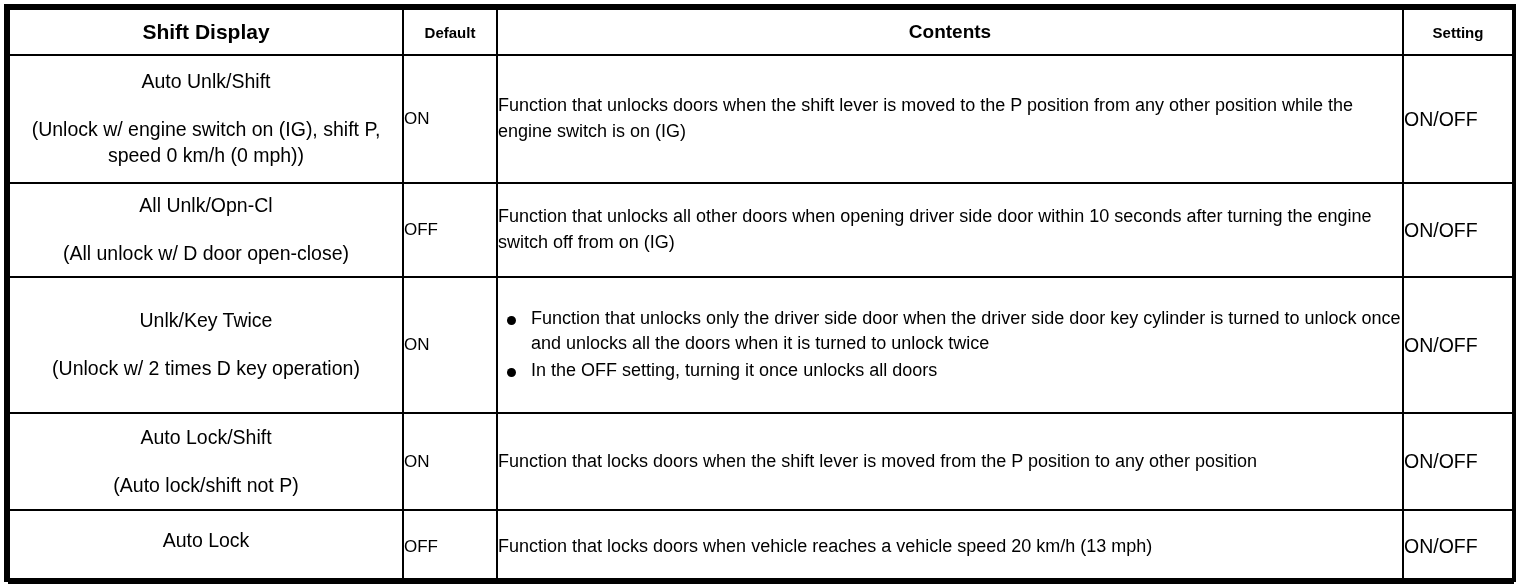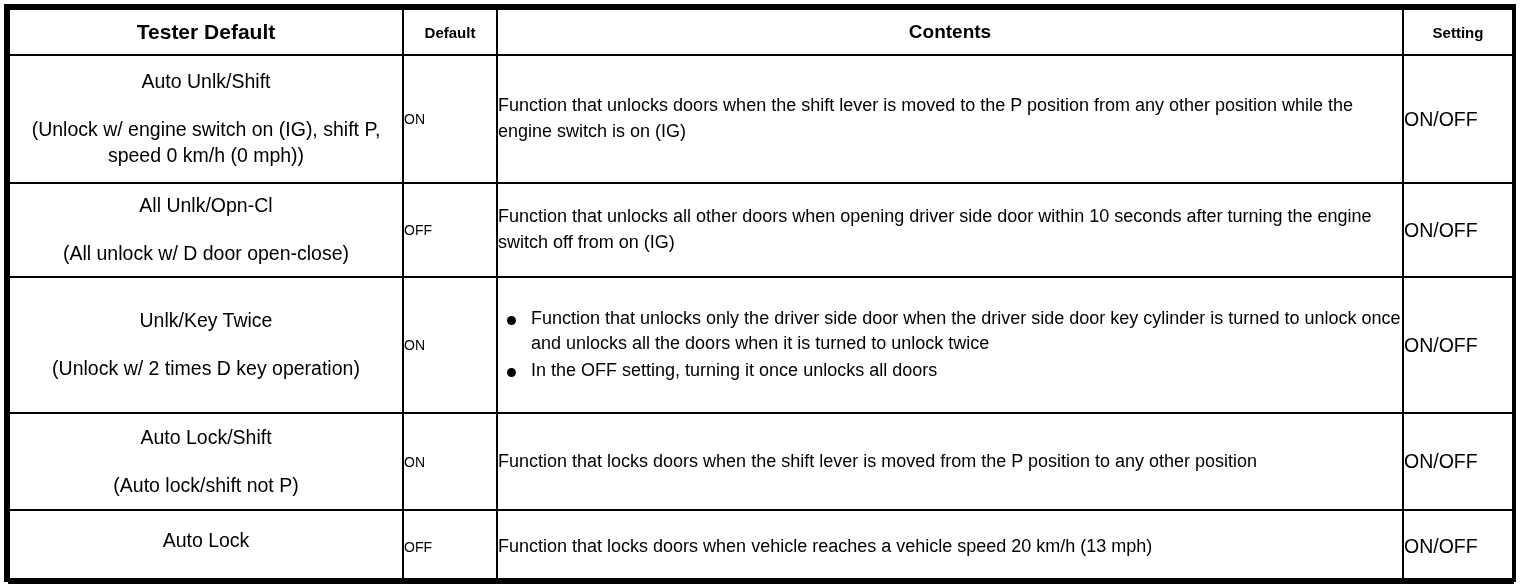--- a/index.html
+++ b/index.html
@@ -75,21 +75,21 @@
   }
   td.cell-tester.single-line {
     vertical-align: middle;
     padding-top: 0;
     padding-bottom: 12px;
   }
 
   td.cell-default {
     text-align: left;
     padding-left: 9px;
-    font-size: 14px;
+    font-size: 17px;
     vertical-align: middle;
   }
 
   td.cell-contents {
     text-align: left;
     vertical-align: middle;
     padding: 6px 10px 6px 11px;
     font-size: 18px;
     line-height: 1.42;
   }
@@ -137,21 +137,21 @@
 <div class="table-wrap">
   <table class="spec-table">
     <colgroup>
       <col class="col-tester">
       <col class="col-default">
       <col class="col-contents">
       <col class="col-setting">
     </colgroup>
     <thead>
       <tr>
-        <th class="th-tester">Tester Default</th>
+        <th class="th-tester">Shift Display</th>
         <th class="th-default">Default</th>
         <th class="th-contents">Contents</th>
         <th class="th-setting">Setting</th>
       </tr>
     </thead>
     <tbody>
 
       <tr class="row-1">
         <td class="cell-tester">
           <span class="name-line">Auto Unlk/Shift</span>

